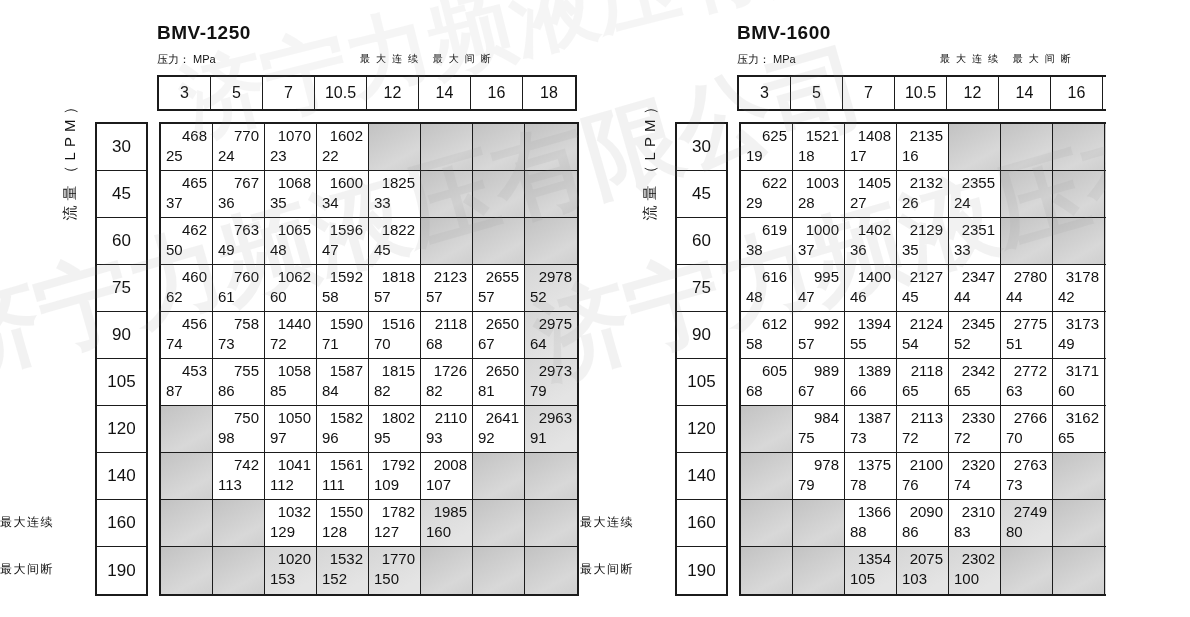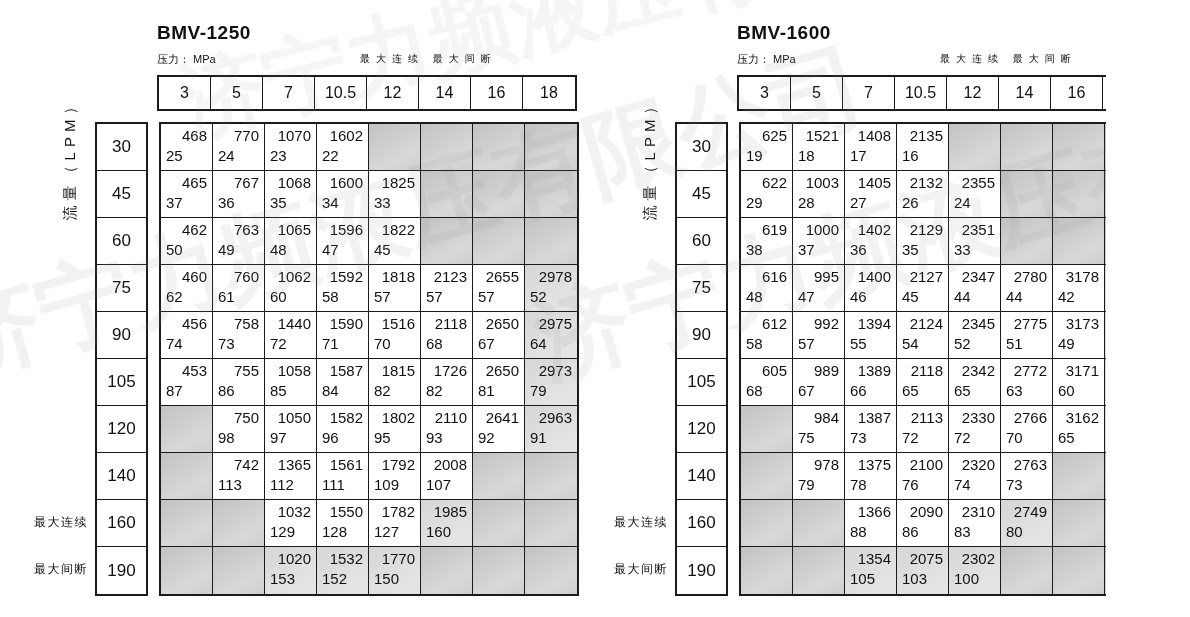--- a/index.html
+++ b/index.html
@@ -61,21 +61,21 @@
     font-size:15px; line-height:20px; padding-top:2px;
   }
   .cell:nth-child(8n) { border-right:none; }
   .cell:nth-last-child(-n+8) { border-bottom:none; }
   .cell.empty  { background:linear-gradient(150deg,#c2c2c2 0%,#d8d8d8 70%,#cfcfcf 100%); }
   .cell.shaded { background:linear-gradient(150deg,#d6d6d6 0%,#e4e4e4 80%); }
   .cv-top { text-align:right; padding-right:5px; }
   .cv-bot { text-align:left;  padding-left:5px;  }
 
   .anno {
-    position:absolute; left:0; width:88px; text-align:right;
+    position:absolute; left:0; width:88px; 
     font-size:12px; letter-spacing:1.5px; white-space:nowrap;
   }
   .anno-cont { top:514px; }
   .anno-int  { top:561px; }
 
   .watermark {
     position:absolute; inset:0; pointer-events:none; z-index:5;
     color:#8d8d8d; font-weight:bold; overflow:hidden;
   }
   .wm { position:absolute; white-space:nowrap; }
@@ -306,21 +306,21 @@
         <div class="cell shaded">
           <div class="cv-top">2963</div>
           <div class="cv-bot">91</div>
         </div>
         <div class="cell empty"></div>
         <div class="cell">
           <div class="cv-top">742</div>
           <div class="cv-bot">113</div>
         </div>
         <div class="cell">
-          <div class="cv-top">1365</div>
+          <div class="cv-top">1041</div>
           <div class="cv-bot">112</div>
         </div>
         <div class="cell">
           <div class="cv-top">1561</div>
           <div class="cv-bot">111</div>
         </div>
         <div class="cell">
           <div class="cv-top">1792</div>
           <div class="cv-bot">109</div>
         </div>

